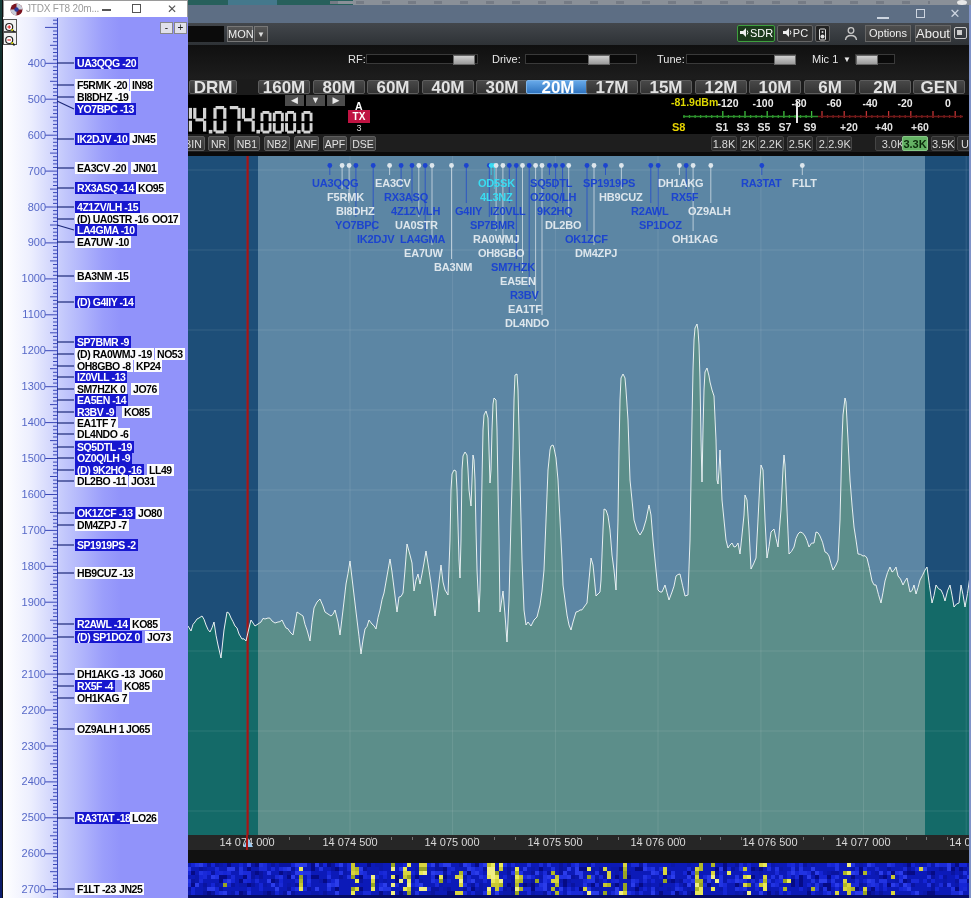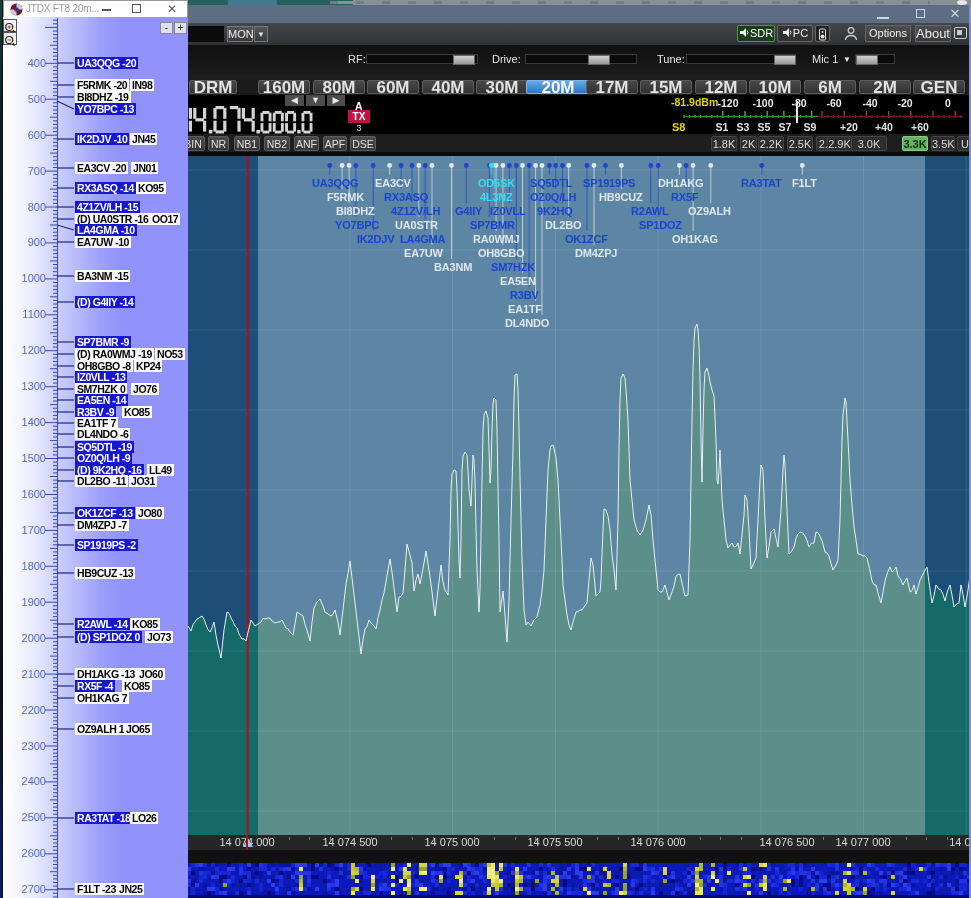--- a/index.html
+++ b/index.html
@@ -253,21 +253,21 @@
       <div class="nb" style="left:81px;width:26px">NB2</div>
       <div class="nb" style="left:111px;width:25px">ANF</div>
       <div class="nb" style="left:140px;width:24px">APF</div>
       <div class="nb" style="left:167px;width:26px">DSE</div>
       <div class="fb" style="left:528px;width:26px">1.8K</div>
       <div class="fb" style="left:557px;width:17px">2K</div>
       <div class="fb" style="left:575px;width:26px">2.2K</div>
       <div class="fb" style="left:604px;width:26px">2.5K</div>
       <div class="fb" style="left:633px;width:28px">2.7K</div>
       <div class="fb" style="left:644px;width:25px">2.9K</div>
-      <div class="fb" style="left:668px;width:36px">3.0K</div>
+      <div class="fb" style="left:692px;width:36px">3.0K</div>
       <div class="fb on" style="left:719px;width:26px">3.3K</div>
       <div class="fb" style="left:748px;width:24px">3.5K</div>
       <div class="fb ul" style="left:774px;width:34px">User</div>
     </div>
 <div class="abs" id="specblack"></div>
 
 <svg class="abs" style="left:183px;top:156px" width="788" height="679">
       <defs>
         <clipPath id="pb">
           <rect x="75" y="0" width="667" height="679"></rect>
@@ -421,21 +421,21 @@
         <text x="322" y="170.5" fill="#dde6ec">DL4NDO</text>
       </g>
     </svg>
 
 <div class="abs" id="axis">
       <div class="axl" style="left:24px">14 074 000</div>
       <div class="axl" style="left:127px">14 074 500</div>
       <div class="axl" style="left:229px">14 075 000</div>
       <div class="axl" style="left:332px">14 075 500</div>
       <div class="axl" style="left:435px">14 076 000</div>
-      <div class="axl" style="left:564px">14 076 500</div>
+      <div class="axl" style="left:547px">14 076 500</div>
       <div class="axl" style="left:640px">14 077 000</div>
       <div class="axl" style="left:743px">14 077</div>
       <div class="axt" style="left:85px"></div>
       <div class="axt" style="left:106px"></div>
       <div class="axt" style="left:126px"></div>
       <div class="axt" style="left:147px"></div>
       <div class="axt" style="left:188px"></div>
       <div class="axt" style="left:208px"></div>
       <div class="axt" style="left:229px"></div>
       <div class="axt" style="left:250px"></div>

